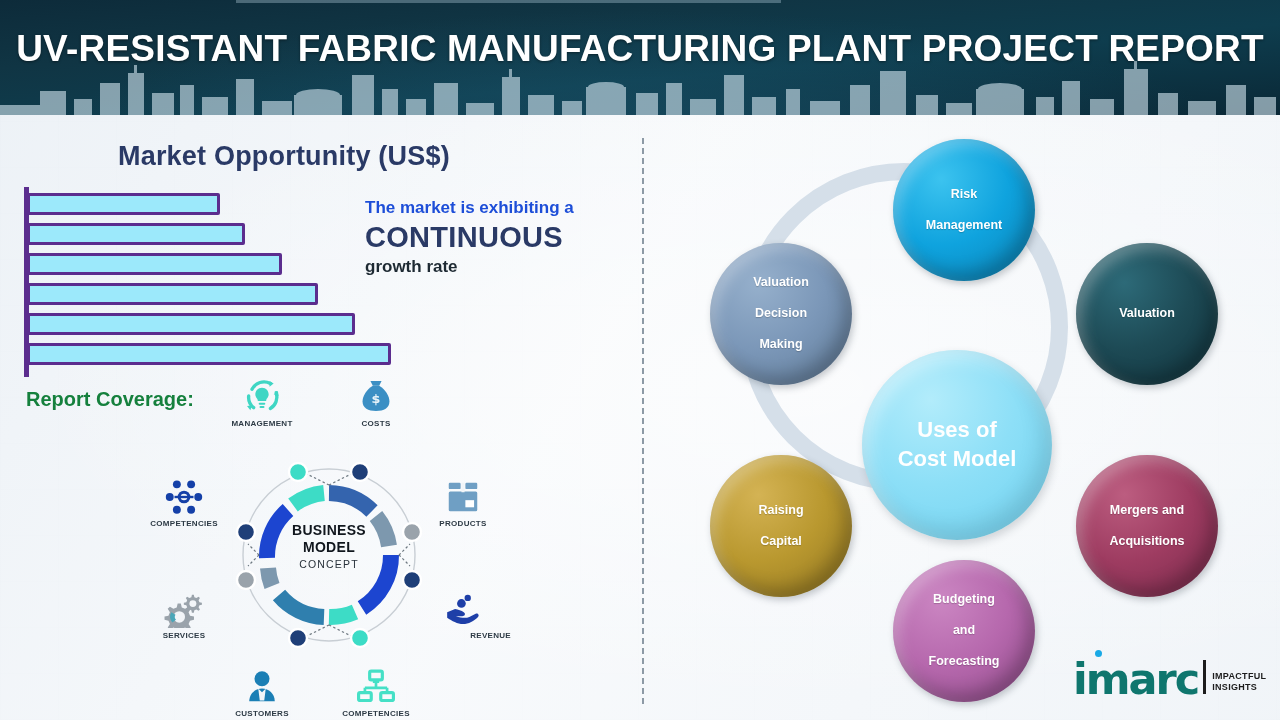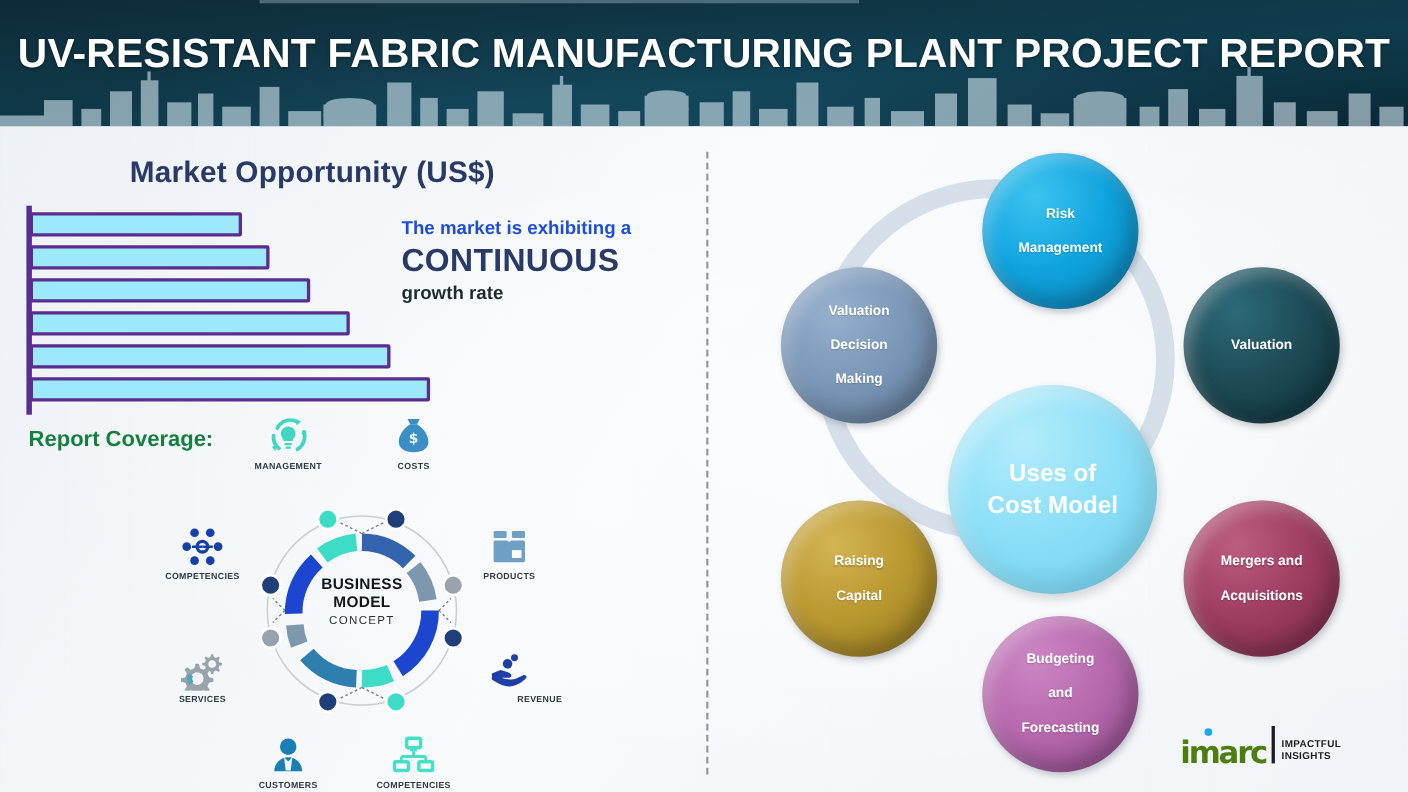--- a/index.html
+++ b/index.html
@@ -117,21 +117,21 @@
 
   .node-center {
     position:absolute; left:220px; top:235px; width:190px; height:190px;
     border-radius:50%;
     display:flex; align-items:center; justify-content:center; text-align:center;
     color:#ffffff; font-weight:bold; font-size:22px; line-height:1.3;
     box-shadow:inset -8px -10px 22px rgba(0,0,0,.13), inset 7px 9px 18px rgba(255,255,255,.45), 2px 4px 9px rgba(40,50,60,.18);
   }
 
   .imarc { position:absolute; left:1073px; top:660px; z-index:6; display:flex; align-items:flex-end; }
-  .imarc-word { font-size:28px; font-weight:bold; color:#4d7c0f; letter-spacing:-2px; line-height:.8; font-family:"DejaVu Sans", sans-serif; }
+  .imarc-word { font-size:43px; font-weight:bold; color:#0f766e; letter-spacing:-2px; line-height:.8; font-family:"DejaVu Sans", sans-serif; }
   .imarc-dot { position:absolute; left:22px; top:-12px; width:7px; height:7px; border-radius:50%; background:#19a9e6; }
   .imarc-bar { width:3px; height:34px; background:#1c1c1c; margin:0 6px 2px 5px; }
   .imarc-tag { font-size:9px; font-weight:bold; color:#1c1c1c; line-height:1.25; letter-spacing:.3px; margin-bottom:3px; }
 </style>
 </head>
 <body>
 
 <div class="header">
   <svg class="skyline" viewBox="0 0 1280 60" preserveAspectRatio="none">
     <g fill="#cfe2ec">

